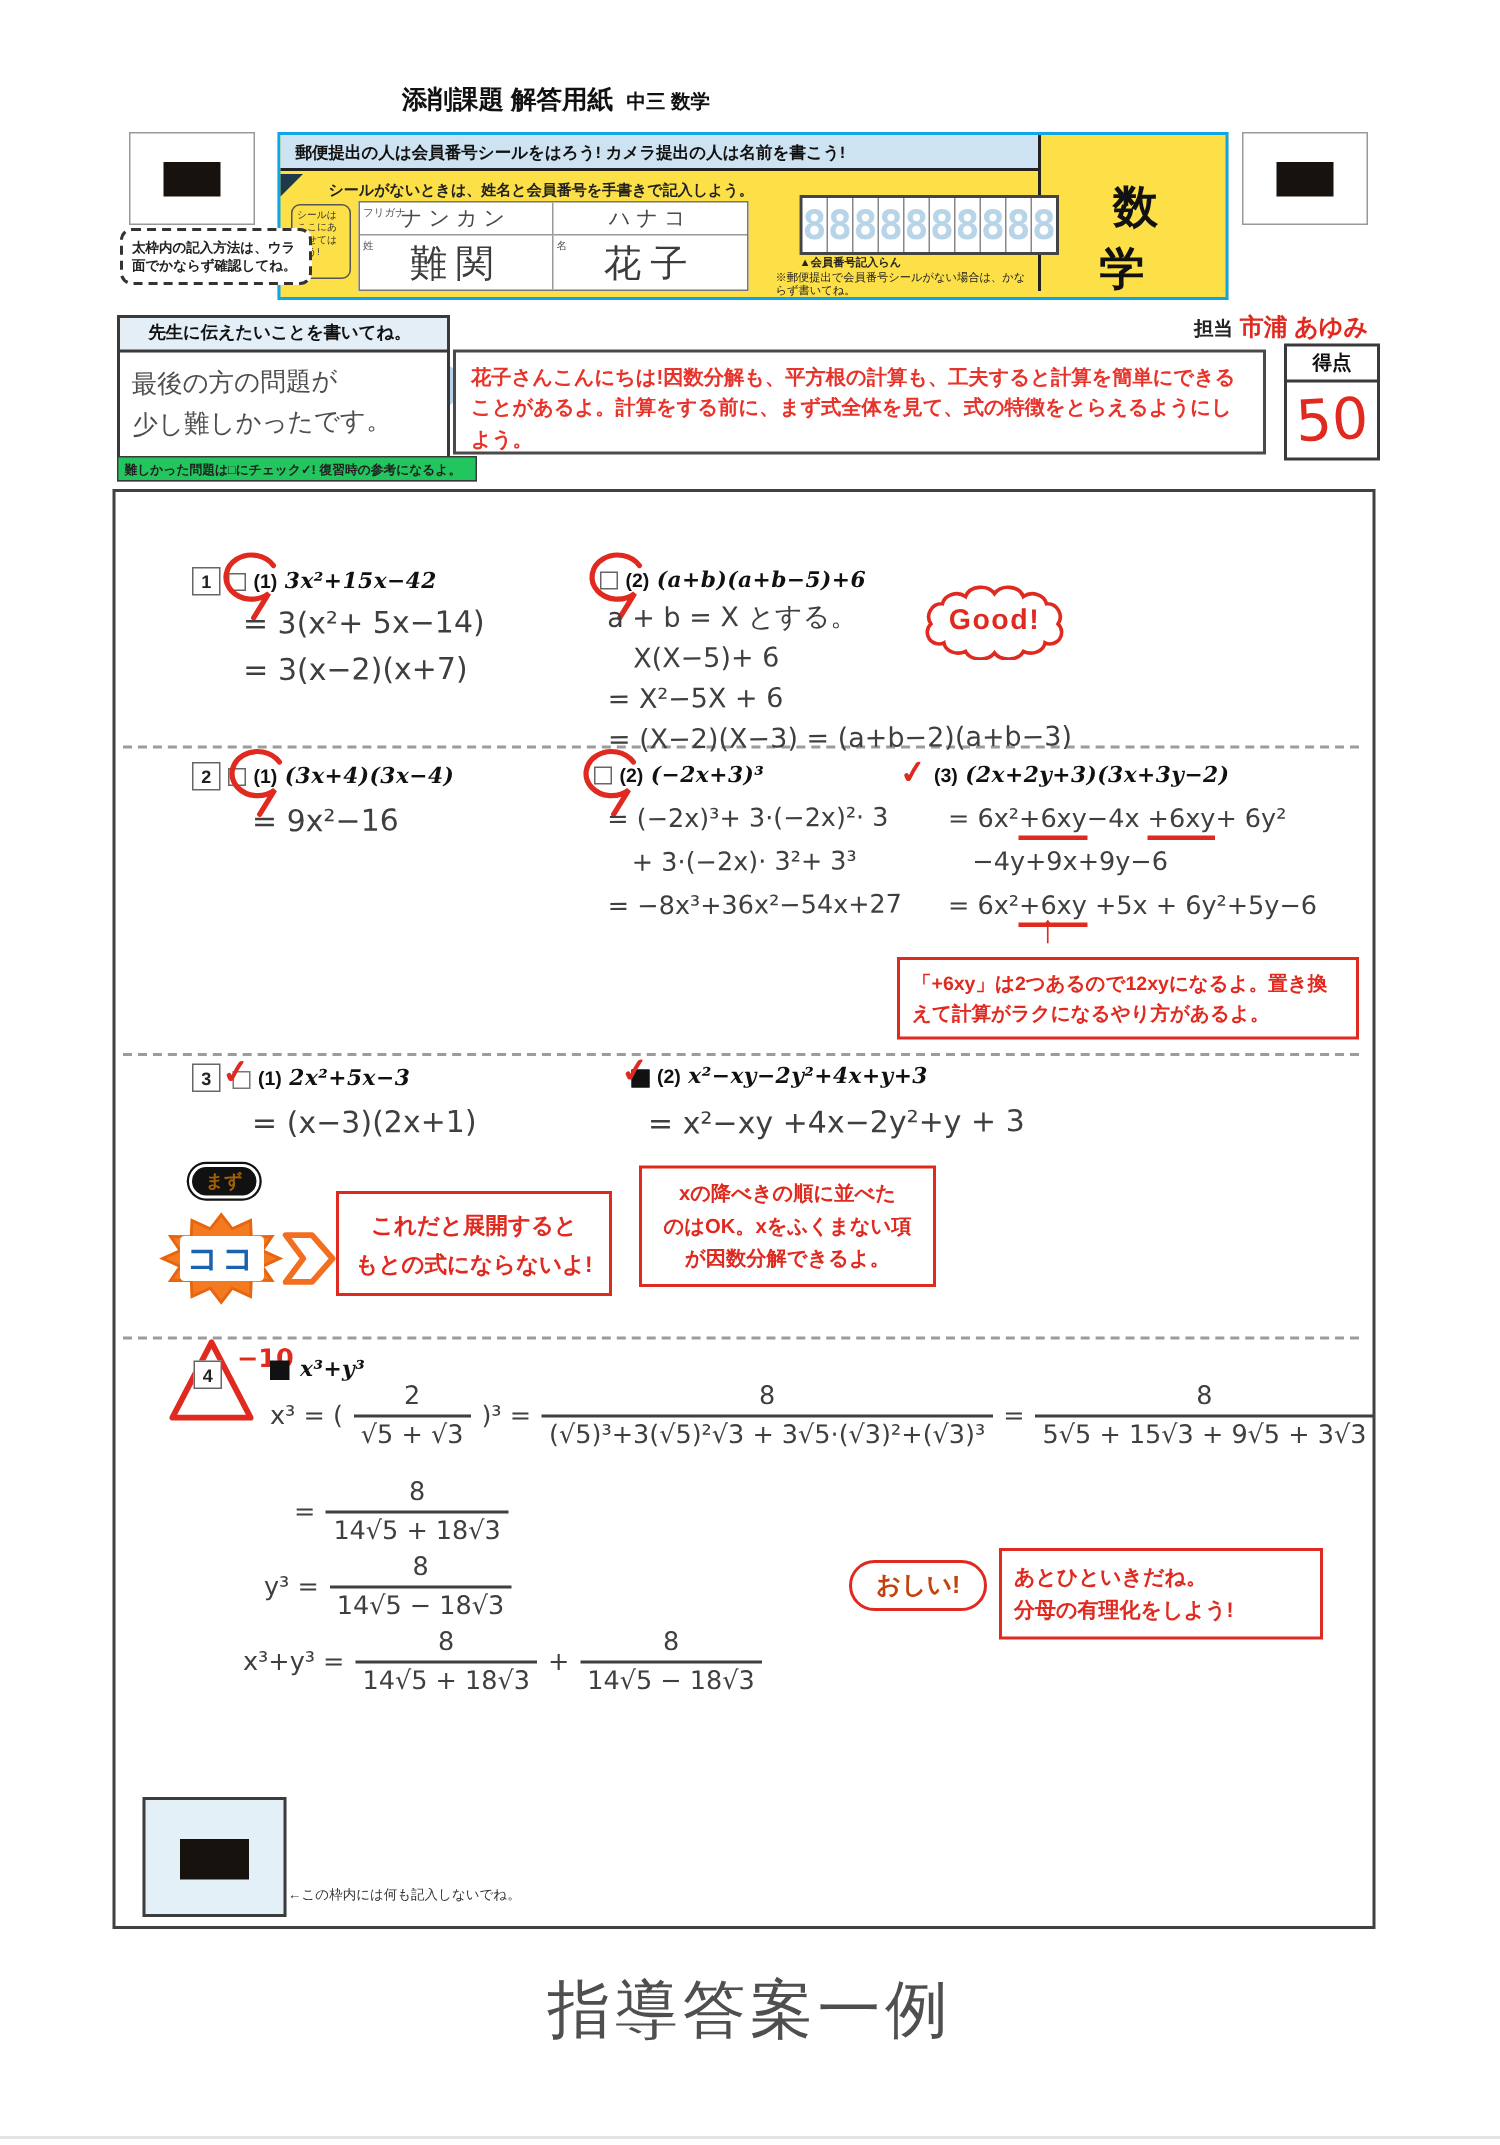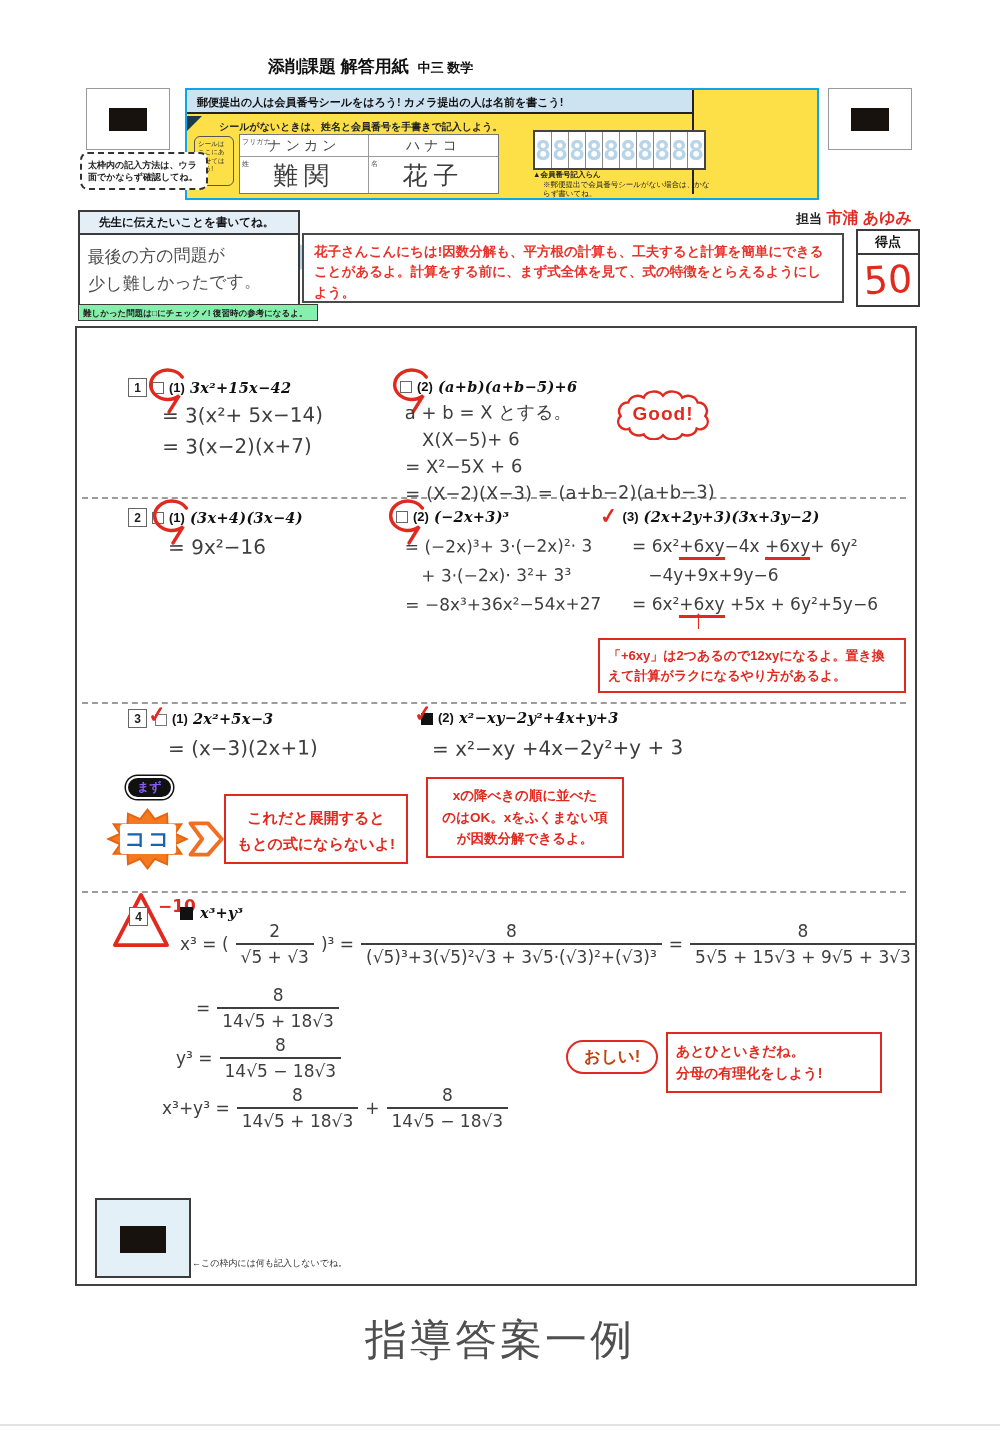--- a/index.html
+++ b/index.html
@@ -25,34 +25,34 @@
   .nt-cell:nth-child(2n){border-right:none;}
   .nt-cell:nth-child(n+3){border-bottom:none;}
   .nt-label{position:absolute;left:2px;top:2px;font-size:7px;color:#555;}
   .nt-hand{font-family:Liberation Serif, serif;color:#4a4a4a;}
   .nt-hand.s{font-size:14px;letter-spacing:4px;}
   .nt-hand.b{font-size:25px;letter-spacing:6px;color:#3c3c3c;}
   .digits{position:absolute;left:346px;top:40px;height:36px;display:flex;border:2px solid #444;background:#fff;}
   .digit{width:16px;display:flex;align-items:center;justify-content:center;border-left:1px solid #888;font-family:"DejaVu Sans Mono",monospace;font-size:27px;font-weight:bold;color:#b7d4e8;}
   .digit:first-child{border-left:none;}
   .mnote1{position:absolute;left:346px;top:80px;font-size:7.5px;font-weight:bold;color:#222;}
-  .mnote2{position:absolute;left:356px;top:90px;width:172px;font-size:7.5px;color:#222;line-height:1.2;}
+  .mnote2{position:absolute;left:330px;top:90px;width:172px;font-size:7.5px;color:#222;line-height:1.2;}
   .subject-col{position:absolute;left:505px;top:0;width:125px;height:104px;border-left:2px solid #222;}
   .subject{position:absolute;left:515px;top:28px;width:110px;text-align:center;font-size:30px;font-weight:bold;letter-spacing:18px;color:#111;text-indent:18px;}
 
   .dashed-note{position:absolute;left:80px;top:152px;width:112px;border:2px dashed #333;border-radius:8px;padding:5px 6px;font-size:9px;font-weight:bold;line-height:1.35;color:#222;background:#fff;}
 
   .staff{position:absolute;left:700px;top:208px;width:212px;text-align:right;}
   .staff-l{font-size:13px;font-weight:bold;color:#222;}
   .staff-n{font-size:16px;font-weight:bold;color:#e02a20;}
 
   .msg{position:absolute;left:78px;top:210px;width:218px;height:92px;border:2px solid #3a3a3a;background:#fff;}
   .msg-h{height:21px;background:#e3eef7;border-bottom:2px solid #3a3a3a;font-size:11.5px;font-weight:bold;line-height:21px;padding-left:19px;color:#111;}
   .msg-b{padding:7px 8px;font-family:"DejaVu Sans",sans-serif;font-size:17px;color:#4e4e4e;line-height:1.6;transform:rotate(-1deg);}
-  .check-strip{position:absolute;left:78px;top:304px;width:240px;height:17px;border:1.5px solid #3a3a3a;background:#86efac;font-size:8.5px;font-weight:bold;line-height:16px;padding:0 4px;color:#222;box-sizing:border-box;}
+  .check-strip{position:absolute;left:78px;top:304px;width:240px;height:17px;border:1.5px solid #3a3a3a;background:#22c55e;font-size:8.5px;font-weight:bold;line-height:16px;padding:0 4px;color:#222;box-sizing:border-box;}
 
   .blue-arrow{position:absolute;left:300px;top:244px;width:0;height:0;border-left:17px solid #b5d4e8;border-top:13px solid transparent;border-bottom:13px solid transparent;}
 
   .tcomment{position:absolute;left:302px;top:233px;width:542px;height:70px;border:2px solid #4a4a4a;padding:7px 10px;box-sizing:border-box;color:#e8332a;font-weight:bold;font-size:13.5px;line-height:1.5;background:#fff;}
 
   .score{position:absolute;left:856px;top:229px;width:60px;height:74px;border:2px solid #3a3a3a;background:#fff;}
   .score-h{height:22px;border-bottom:2px solid #3a3a3a;text-align:center;font-size:13px;font-weight:bold;line-height:22px;color:#111;}
   .score-v{height:50px;display:flex;align-items:center;justify-content:center;font-family:"DejaVu Sans",sans-serif;font-size:38px;color:#e02a20;transform:rotate(-3deg);}
 
   .main{position:absolute;left:75px;top:326px;width:838px;height:956px;border:2px solid #414141;background:#fff;}
@@ -97,21 +97,21 @@
   .sol23 .mline{line-height:29px;}
 
   .red-up-arrow{position:absolute;color:#e02a20;font-size:26px;font-weight:900;line-height:1;}
   .rednote{position:absolute;border:2px solid #e02a20;background:#fff;color:#e02a20;font-weight:bold;padding:6px 8px;box-sizing:border-box;}
   .rednote .ln{display:block;}
   .rn-center .ln{text-align:center;}
 
   
   .hint{position:absolute;left:104px;top:776px;width:134px;height:104px;}
   .hint svg{position:absolute;left:0;top:22px;}
-  .mazu{position:absolute;left:22px;top:0;background:#111;color:#8b5cf6;border:2px solid #fff;border-radius:12px;padding:1px 9px;font-size:12px;font-weight:bold;box-shadow:0 0 0 1.5px #111;}
+  .mazu{position:absolute;left:22px;top:0;background:#111;color:#a16207;border:2px solid #fff;border-radius:12px;padding:1px 9px;font-size:12px;font-weight:bold;box-shadow:0 0 0 1.5px #111;}
   .koko{position:absolute;left:16px;top:48px;width:56px;text-align:center;background:#fff;color:#1b63ae;font-weight:900;font-size:21px;letter-spacing:2px;border-radius:3px;padding:1px 0;}
 
   .tri4{position:absolute;left:112px;top:892px;}
   .penalty{position:absolute;left:160px;top:885px;color:#e02a20;font-weight:bold;font-size:17px;font-family:"DejaVu Sans",sans-serif;margin-top:12px;}
   .fillsq{position:absolute;width:13px;height:13px;background:#111;}
 
   .oshii{position:absolute;left:566px;top:1040px;border:2.5px solid #e02a20;border-radius:20px;color:#c2410c;font-weight:bold;font-size:16.5px;padding:4px 16px;background:#fff;}
 
   .fbox{position:absolute;left:95px;top:1198px;width:92px;height:76px;background:#e4f0f8;border:2px solid #3c3c3c;}
   .fbox-inner{position:absolute;left:23px;top:26px;width:46px;height:27px;background:#17120e;}
@@ -131,20 +131,21 @@
 <div class="regmark" style="left:86px;top:88px;">
     <div class="rm-inner"></div>
   </div>
 <div class="regmark" style="left:828px;top:88px;">
     <div class="rm-inner"></div>
   </div>
 
 <div class="hdr">
   <div class="bluebar">郵便提出の人は会員番号シールをはろう!  カメラ提出の人は名前を書こう!</div>
   <div class="subject-col"></div>
+  <div class="subject">数学</div>
   <div class="corner-tri"></div>
   <div class="seal-note">シールがないときは、姓名と会員番号を手書きで記入しよう。</div>
   <div class="bubble"><span>シールはここにあわせてはろう!</span></div>
   <div class="name-table">
     <div class="nt-cell">
       <span class="nt-label">フリガナ</span>
       <span class="nt-hand s">ナンカン</span>
     </div>
     <div class="nt-cell">
       <span class="nt-hand s">ハナコ</span>

